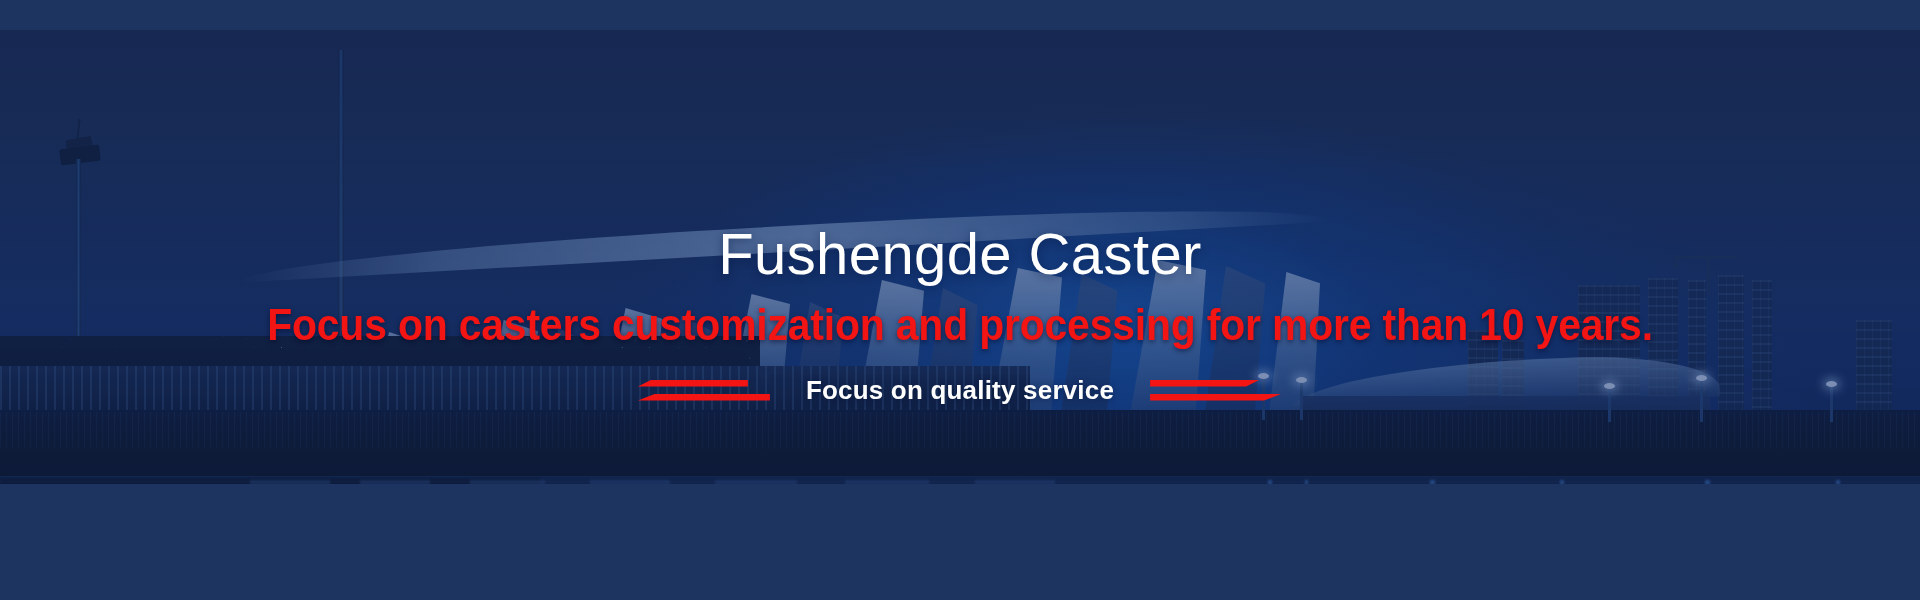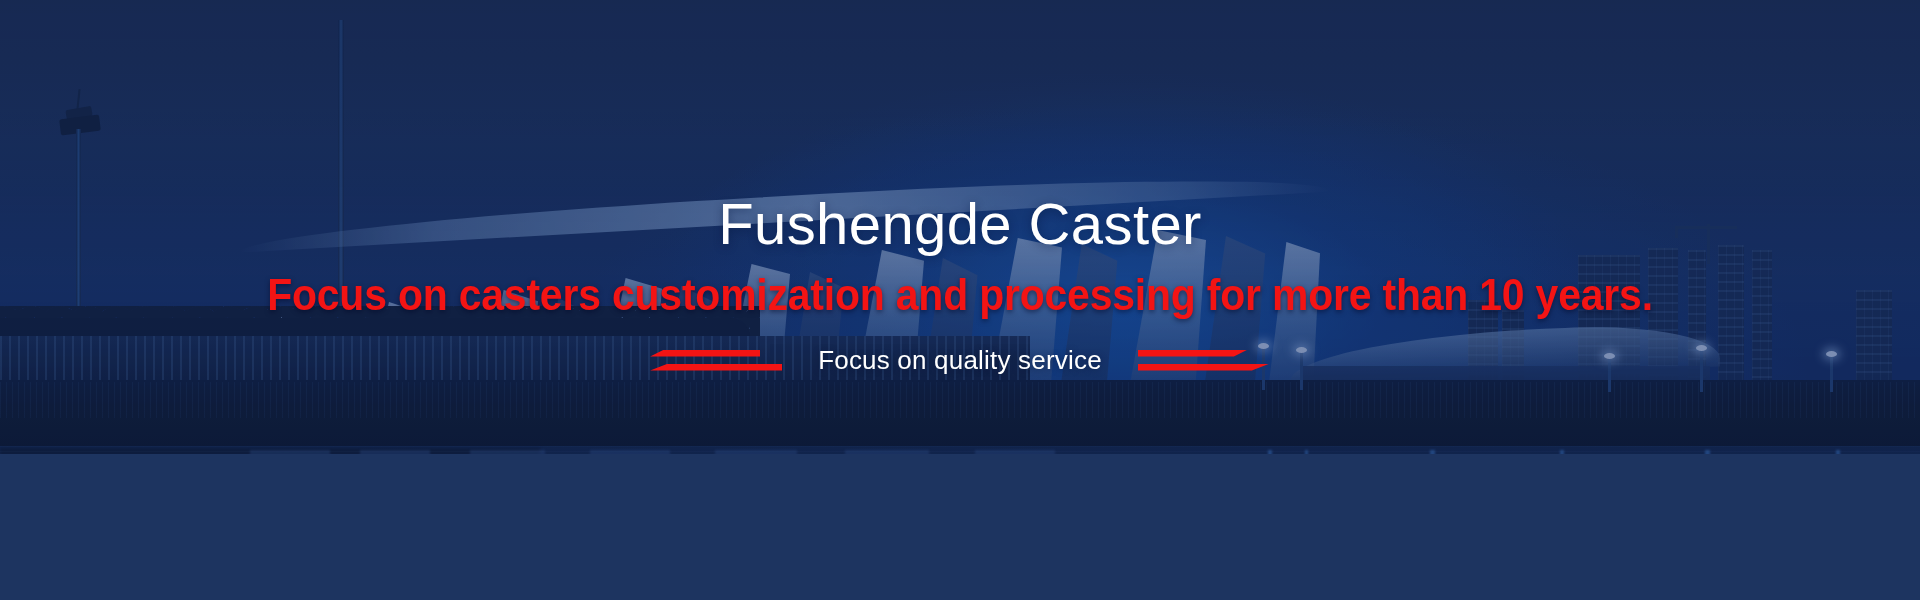--- a/index.html
+++ b/index.html
@@ -6,20 +6,21 @@
   html,body{margin:0;padding:0;background:#1d3460;}
   *{box-sizing:border-box;}
 
   .banner{
     position:relative;
     width:1920px;
     height:454px;
     overflow:hidden;
     font-family:"Liberation Sans", sans-serif;
     background:#223a66;
+    margin-top:30px;
   }
 
   
   .sky{
     position:absolute; left:0; top:0; width:1920px; height:420px;
     background:
       radial-gradient(ellipse 620px 300px at 1120px 300px, rgba(30,110,200,.85) 0%, rgba(26,80,160,.45) 42%, rgba(25,55,110,0) 76%),
       radial-gradient(ellipse 900px 420px at 1180px 380px, rgba(20,90,180,.55) 0%, rgba(20,60,120,0) 70%),
       linear-gradient(180deg,#26406c 0%, #24406e 26%, #1f3d72 52%, #1c3c78 74%, #193a78 100%);
   }
@@ -186,21 +187,21 @@
     transform:scaleX(.93);
     text-shadow:0 2px 6px rgba(0,10,40,.55);
     white-space:nowrap;
   }
   .tagrow{
     margin-top:30px;
     display:flex; align-items:center; justify-content:center; gap:24px;
     white-space:nowrap;
   }
   .tagline{
-    color:#ffffff; font-size:26px; font-weight:400; line-height:1;
+    color:#ffffff; font-size:26px; font-weight:700; line-height:1;
     letter-spacing:.2px;
     text-shadow:0 1px 6px rgba(0,15,45,.5);
     padding:0 12px;
   }
   .bars{display:flex; flex-direction:column; gap:7px;}
   .bar{height:7px; background:#f31414;}
   .bars.left .bar{width:110px; clip-path:polygon(14px 0, 100% 0, 100% 100%, 0 100%);}
   .bars.left .bar.b2{width:132px; clip-path:polygon(18px 0, 100% 0, 100% 100%, 0 100%);}
   .bars.right .bar{width:110px; clip-path:polygon(0 0, 100% 0, calc(100% - 14px) 100%, 0 100%);}
   .bars.right .bar.b2{width:132px; clip-path:polygon(0 0, 100% 0, calc(100% - 18px) 100%, 0 100%);}

